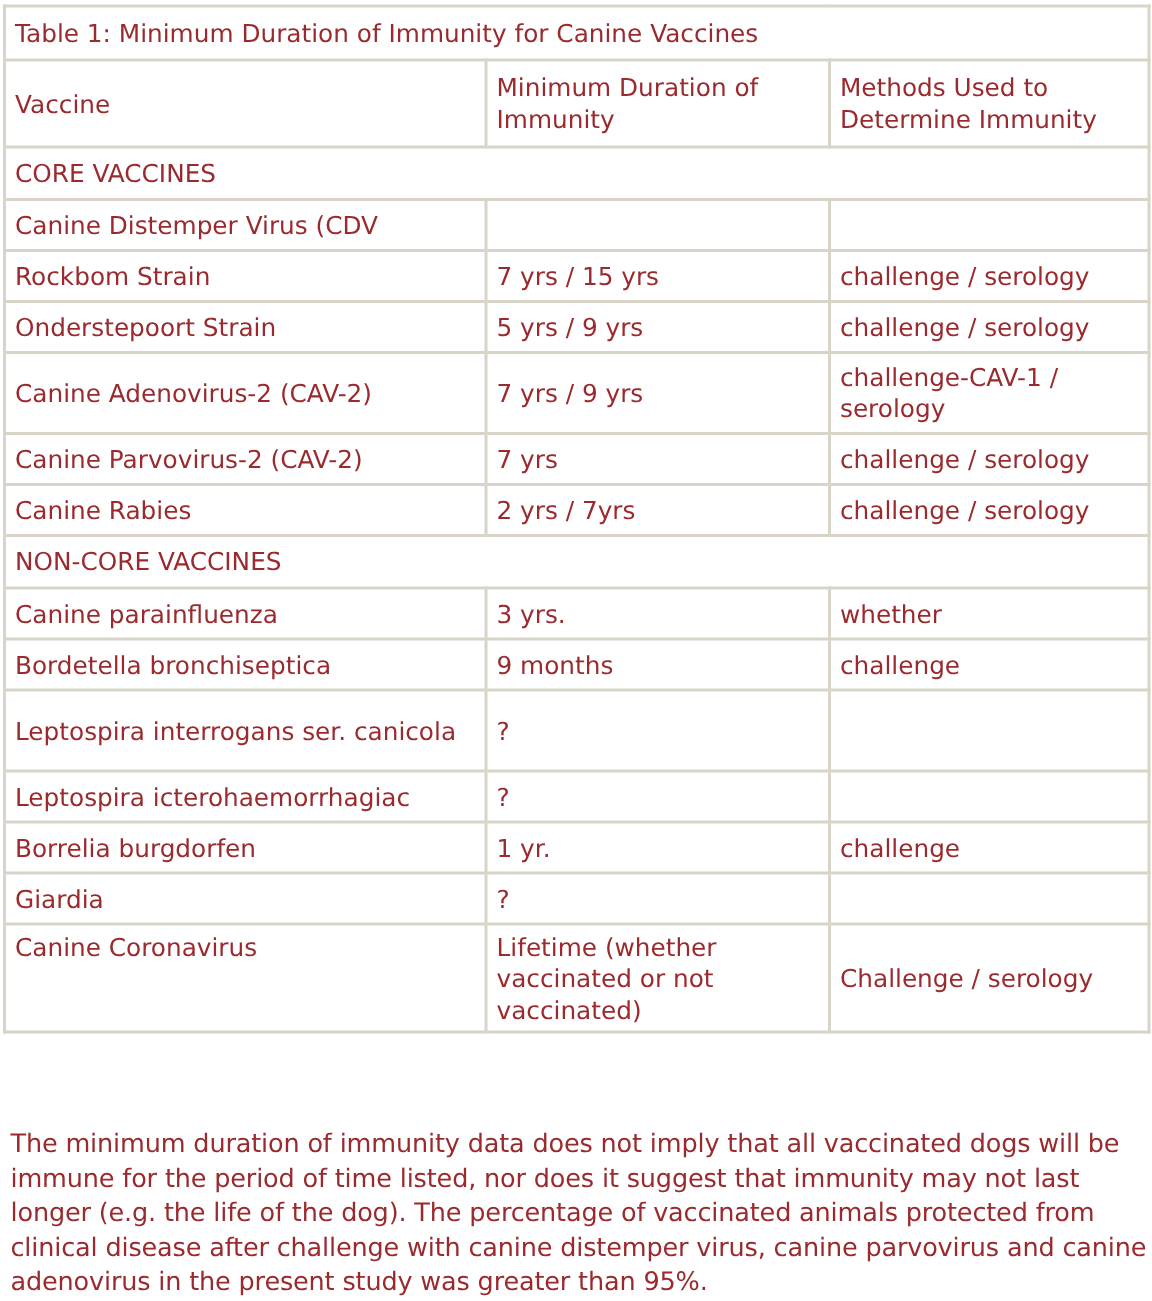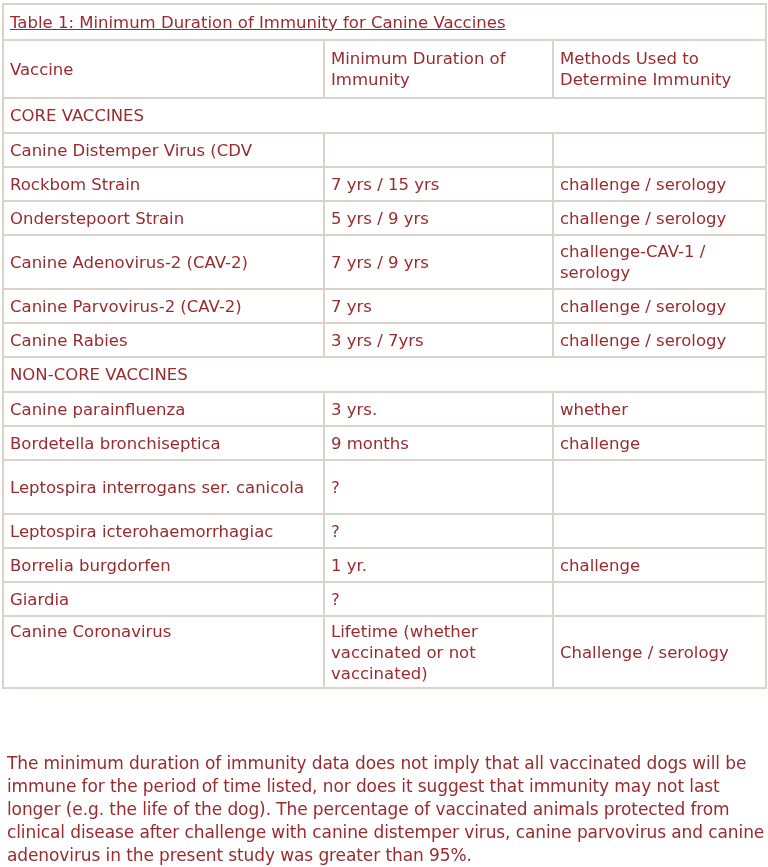--- a/index.html
+++ b/index.html
@@ -3,21 +3,21 @@
 <meta charset="utf-8">
 <style>
   html, body { margin: 0; padding: 0; background: #ffffff; }
   body { width: 768px; height: 867px; position: relative; overflow: hidden;
          font-family: "DejaVu Sans", sans-serif; color: #9a2a2e; }
   table.vt { position: absolute; left: 2px; top: 3px; width: 763px;
              border-collapse: collapse; table-layout: fixed; font-size: 16.5px; }
   table.vt td, table.vt th { border: 2px solid #d8d4c8; padding: 0 6px; vertical-align: middle;
                              font-weight: normal; line-height: 21px; text-align: left; }
   col.c1 { width: 321px; } col.c2 { width: 229px; } col.c3 { width: 213px; }
-  .title-row td { text-align: center; height: 34px; text-decoration: underline; }
+  .title-row td { text-align: center; height: 34px; }
   .hdr-row th { text-align: center; height: 56px; }
   .sect-row td { text-align: center; height: 33px; margin-top: 44px; }
   .r1 td { height: 32px; border-radius: 16px; }
   .r2 td { height: 52px; }
   .r3 td { height: 66px; }
   .note { position: absolute; left: 3px; top: 748px; width: 762px; font-size: 17px;
           line-height: 23px; margin: 4px; letter-spacing: -0.1px; }
 </style>
 </head>
 <body>
@@ -60,21 +60,21 @@
     <td>7 yrs / 9 yrs</td>
     <td>challenge-CAV-1 / serology</td>
   </tr>
   <tr class="r1">
     <td>Canine Parvovirus-2 (CAV-2)</td>
     <td>7 yrs</td>
     <td>challenge / serology</td>
   </tr>
   <tr class="r1">
     <td>Canine Rabies</td>
-    <td>3 yrs / 7yrs</td>
+    <td>2 yrs / 7yrs</td>
     <td>challenge / serology</td>
   </tr>
   <tr class="sect-row">
     <td colspan="3">NON-CORE VACCINES</td>
   </tr>
   <tr class="r1">
     <td>Canine parainfluenza</td>
     <td>3 yrs.</td>
     <td>whether</td>
   </tr>

